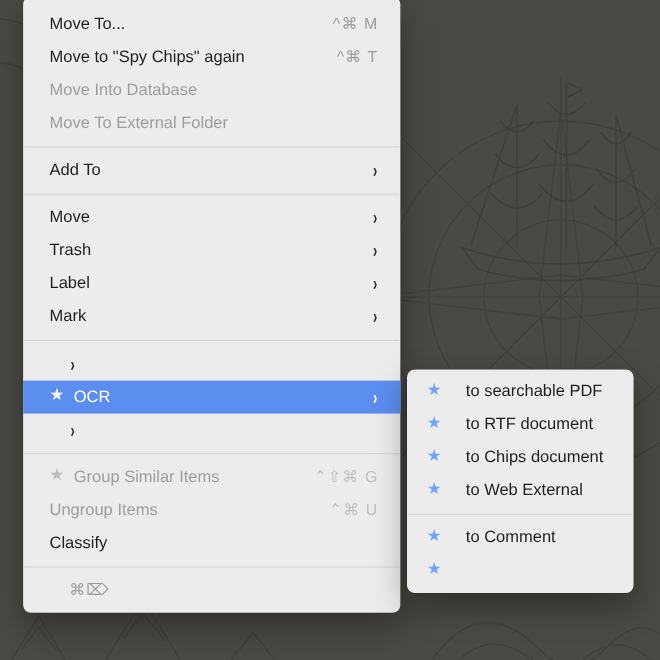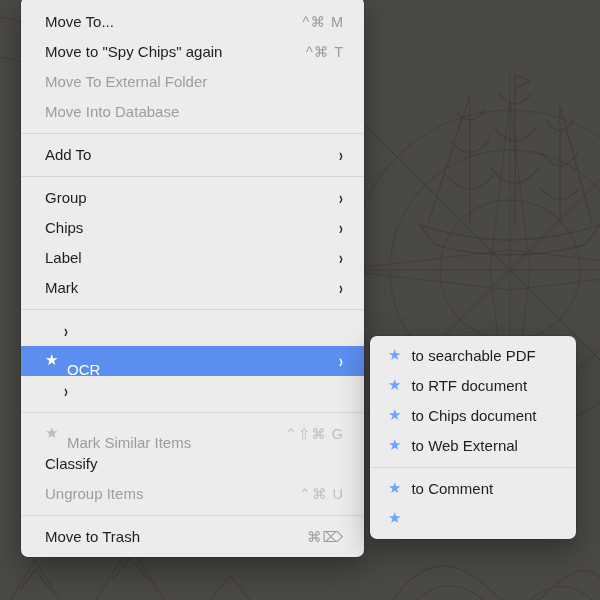--- a/index.html
+++ b/index.html
@@ -36,26 +36,27 @@
     background: #ececec;
     border-radius: 7px;
     box-shadow: 0 12px 30px rgba(0,0,0,0.35), 0 0 0 0.5px rgba(0,0,0,0.18);
     padding: 5px 0 5px 0;
     box-sizing: border-box;
   }
 
   .item {
     position: relative;
     display: flex;
-    align-items: center;
+    align-items: flex-end;
     height: 30px;
     padding: 0 20px 0 24px;
     line-height: 30px;
     white-space: nowrap;
     color: #1e1e1e;
+    gap: 12px;
   }
   .item.disabled { color: #9d9d9d; }
   .item.highlight {
     background: #5c8ef0;
     color: #fff;
   }
   .item .label { flex: 1 1 auto; }
   .item .shortcut {
     flex: 0 0 auto;
     color: #9b9b9b;
@@ -194,41 +195,41 @@
 
   <div class="item">
     <span class="label">Move To...</span>
     <span class="shortcut">^⌘ M</span>
   </div>
   <div class="item">
     <span class="label">Move to "Spy Chips" again</span>
     <span class="shortcut">^⌘ T</span>
   </div>
   <div class="item disabled">
+    <span class="label">Move Into Database</span>
+  </div>
+  <div class="item disabled">
     <span class="label">Move To External Folder</span>
   </div>
-  <div class="item disabled">
-    <span class="label">Move Into Database</span>
-  </div>
 
   <div class="sep"></div>
 
   <div class="item">
     <span class="label">Add To</span>
     <span class="chev">›</span>
   </div>
 
   <div class="sep"></div>
 
   <div class="item">
-    <span class="label">Group</span>
-    <span class="chev">›</span>
-  </div>
-  <div class="item">
-    <span class="label">Chips</span>
+    <span class="label">Move</span>
+    <span class="chev">›</span>
+  </div>
+  <div class="item">
+    <span class="label">Trash</span>
     <span class="chev">›</span>
   </div>
   <div class="item">
     <span class="label">Label</span>
     <span class="chev">›</span>
   </div>
   <div class="item">
     <span class="label">Mark</span>
     <span class="chev">›</span>
   </div>
@@ -244,35 +245,34 @@
     <span class="chev">›</span>
   </div>
   <div class="item">
     <span class="chev">›</span>
   </div>
 
   <div class="sep"></div>
 
   <div class="item disabled">
     <span class="lead-star">★</span>
-    <span class="label">Mark Similar Items</span>
+    <span class="label">Group Similar Items</span>
     <span class="shortcut">⌃⇧⌘ G</span>
-  </div>
-  <div class="item">
-    <span class="label">Classify</span>
   </div>
   <div class="item disabled">
     <span class="label">Ungroup Items</span>
     <span class="shortcut">⌃⌘ U</span>
   </div>
-
-  <div class="sep"></div>
-
-  <div class="item">
-    <span class="label">Move to Trash</span>
+  <div class="item">
+    <span class="label">Classify</span>
+  </div>
+
+  <div class="sep"></div>
+
+  <div class="item">
     <span class="shortcut">⌘⌦</span>
   </div>
 </div>
 
 <div id="sub-menu" class="menu sub">
   <div class="item">
     <span class="bullet-star">★</span>
     <span class="label">to searchable PDF</span>
   </div>
   <div class="item">

